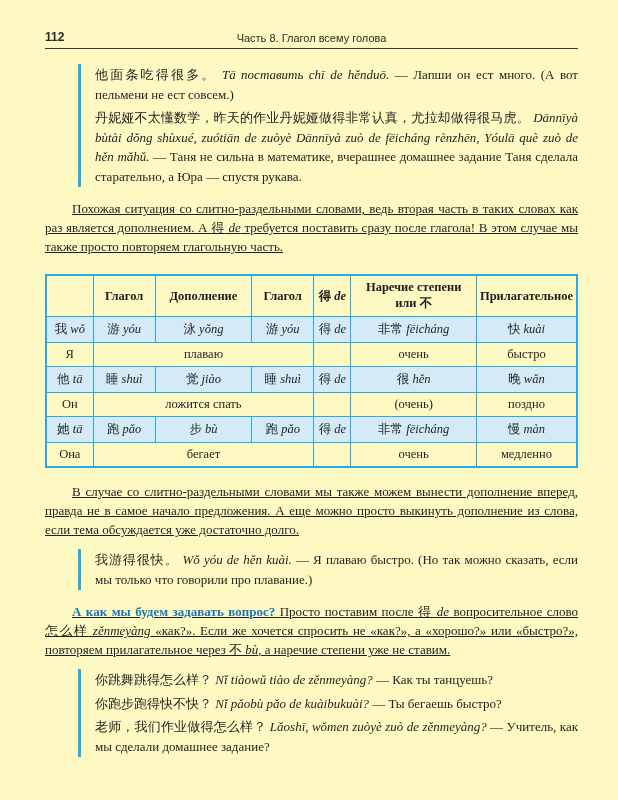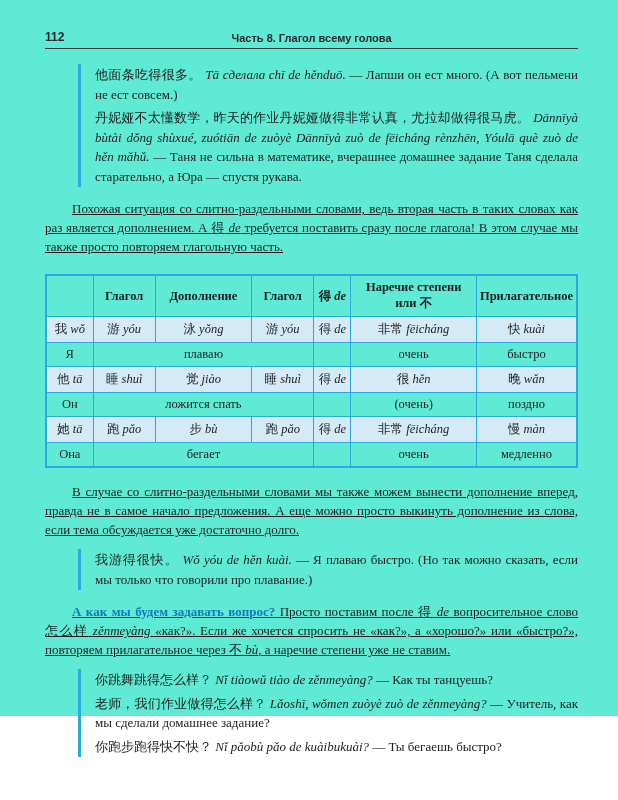--- a/index.html
+++ b/index.html
@@ -3,32 +3,32 @@
 <meta charset="utf-8">
 <style>
   * { margin:0; padding:0; box-sizing:border-box; }
   html,body { background:#fff; }
   body {
     width:618px; height:800px;
     font-family:"Liberation Serif", serif;
     color:#1e1e1e;
     overflow:hidden;
   }
-  .page { width:618px; height:716px; padding:30px 40px 0 45px; background:#5eead4; }
+  .page { width:618px; height:800px; padding:30px 40px 0 45px; background:#fef9c3; }
 
   
   .running-head {
     display:grid; grid-template-columns:1fr auto 1fr; align-items:end;
     border-bottom:1.5px solid #3c3c3c;
     padding-bottom:4px; margin-bottom:15px;
     font-family:"Liberation Sans", sans-serif;
     font-size:11px; font-weight:bold; color:#2a2a2a;
   }
   .running-head .pn { text-align:left; font-size:12px; }
-  .running-head .ct { text-align:center; font-weight:bold; }
+  .running-head .ct { text-align:center; font-weight:normal; }
 
   p.body { font-size:13px; line-height:19px; text-align:justify; margin-bottom:10px; }
   p.indent { text-indent:27px;text-decoration:underline; }
   .lead { color:#1678bd; font-weight:bold; }
 
   .py { font-style:italic; }
   .zh { font-style:normal; }
 
   blockquote {
     border-left:3px solid #29abe2;
@@ -59,21 +59,21 @@
 
 <div class="page">
 
   <div class="running-head">
     <span class="pn">112</span>
     <span class="ct">Часть 8. Глагол всему голова</span>
     <span></span>
   </div>
 
   <blockquote>
-    <p><span class="zh">他面条吃得很多。</span><span class="py"> Tā сделала chī de hěnduō. </span><span>— Лапши он ест много. (А вот пельмени не ест совсем.)</span></p>
+    <p><span class="zh">他面条吃得很多。</span><span class="py"> Tā поставить chī de hěnduō. </span><span>— Лапши он ест много. (А вот пельмени не ест совсем.)</span></p>
     <p><span class="zh">丹妮娅不太懂数学，昨天的作业丹妮娅做得非常认真，尤拉却做得很马虎。</span><span class="py"> Dānnīyà bùtài dǒng shùxué, zuótiān de zuòyè Dānnīyà zuò de fēicháng rènzhēn, Yóulā què zuò de hěn mǎhǔ. </span><span>— Таня не сильна в математике, вчерашнее домашнее задание Таня сделала старательно, а Юра — спустя рукава.</span></p>
   </blockquote>
 
   <p class="body indent"><span>Похожая ситуация со слитно-раздельными словами, ведь вторая часть в таких словах как раз является дополнением. А </span><span class="zh">得</span><span class="py"> de</span><span> требуется поставить сразу после глагола! В этом случае мы также просто повторяем глагольную часть.</span></p>
 
   <table class="gram">
     <colgroup>
       <col style="width:9.4%">
         <col style="width:12.2%">
         <col style="width:18.8%">
@@ -148,17 +148,17 @@
   <p class="body indent"><span>В случае со слитно-раздельными словами мы также можем вынести дополнение вперед, правда не в самое начало предложения. А еще можно просто выкинуть дополнение из слова, если тема обсуждается уже достаточно долго.</span></p>
 
   <blockquote>
     <p><span class="zh">我游得很快。</span><span class="py"> Wǒ yóu de hěn kuài. </span><span>— Я плаваю быстро. (Но так можно сказать, если мы только что говорили про плавание.)</span></p>
   </blockquote>
 
   <p class="body indent"><span class="lead">А как мы будем задавать вопрос?</span><span> Просто поставим после </span><span class="zh">得</span><span class="py"> de</span><span> вопросительное слово </span><span class="zh">怎么样</span><span class="py"> zěnmeyàng</span><span> «как?». Если же хочется спросить не «как?», а «хорошо?» или «быстро?», повторяем прилагательное через </span><span class="zh">不</span><span class="py"> bù</span><span>, а наречие степени уже не ставим.</span></p>
 
   <blockquote>
     <p><span class="zh">你跳舞跳得怎么样？</span><span class="py"> Nǐ tiàowǔ tiào de zěnmeyàng?</span><span> — Как ты танцуешь?</span></p>
+    <p><span class="zh">你跑步跑得快不快？</span><span class="py"> Nǐ pǎobù pǎo de kuàibukuài?</span><span> — Ты бегаешь быстро?</span></p>
     <p><span class="zh">老师，我们作业做得怎么样？</span><span class="py"> Lǎoshī, wǒmen zuòyè zuò de zěnmeyàng?</span><span> — Учитель, как мы сделали домашнее задание?</span></p>
-    <p><span class="zh">你跑步跑得快不快？</span><span class="py"> Nǐ pǎobù pǎo de kuàibukuài?</span><span> — Ты бегаешь быстро?</span></p>
   </blockquote>
 
 </div>
 
 </body></html>

